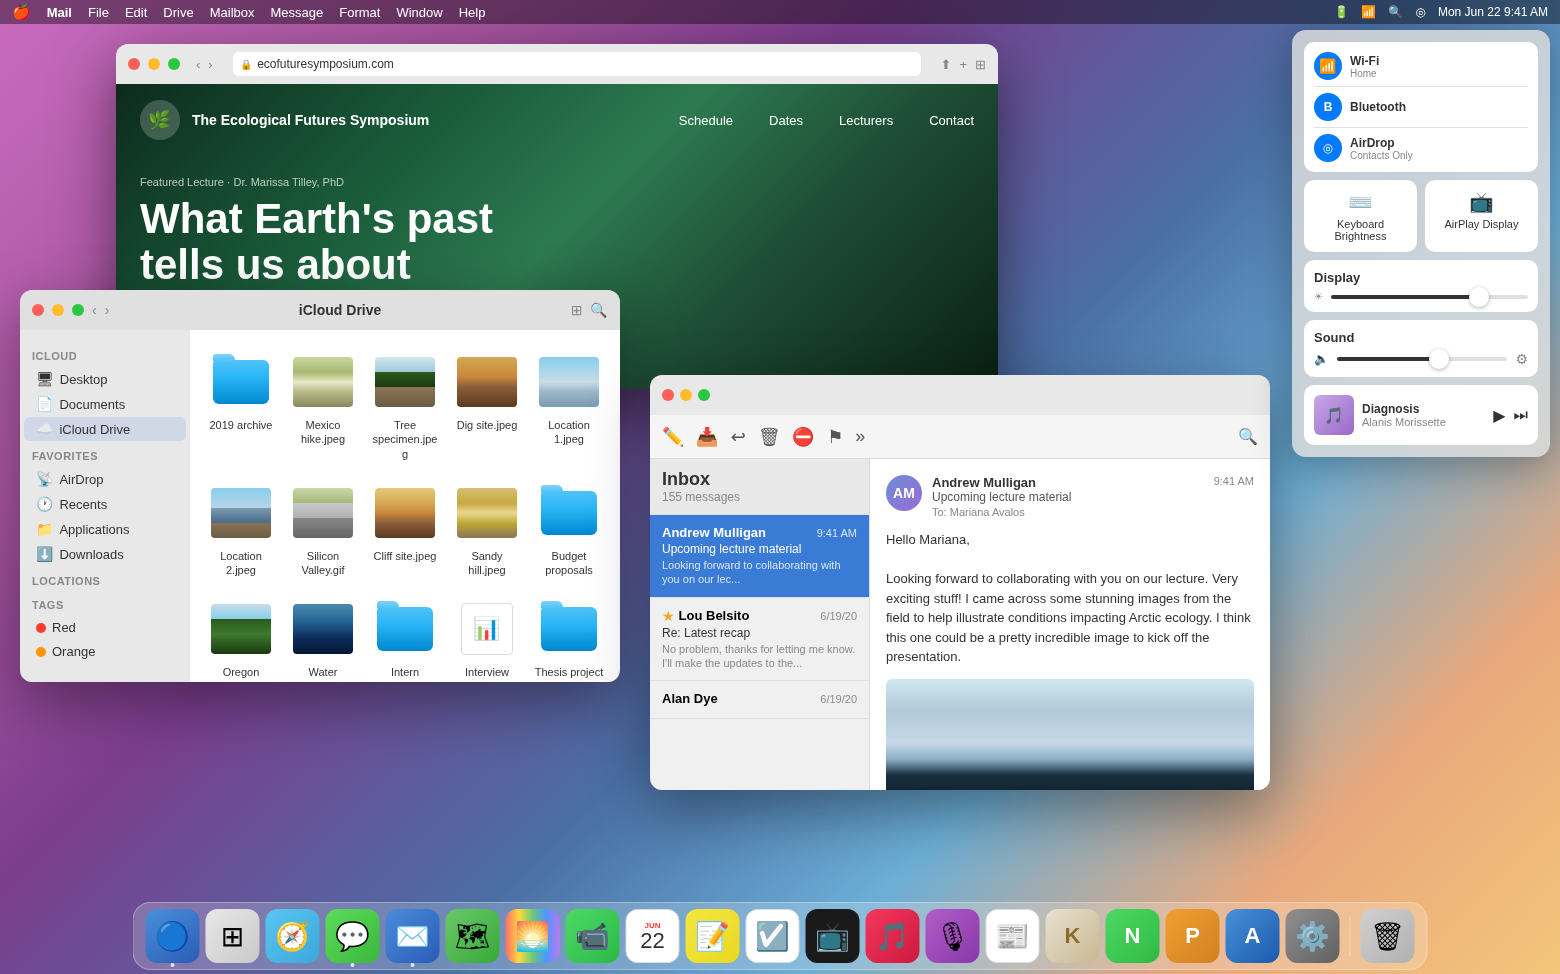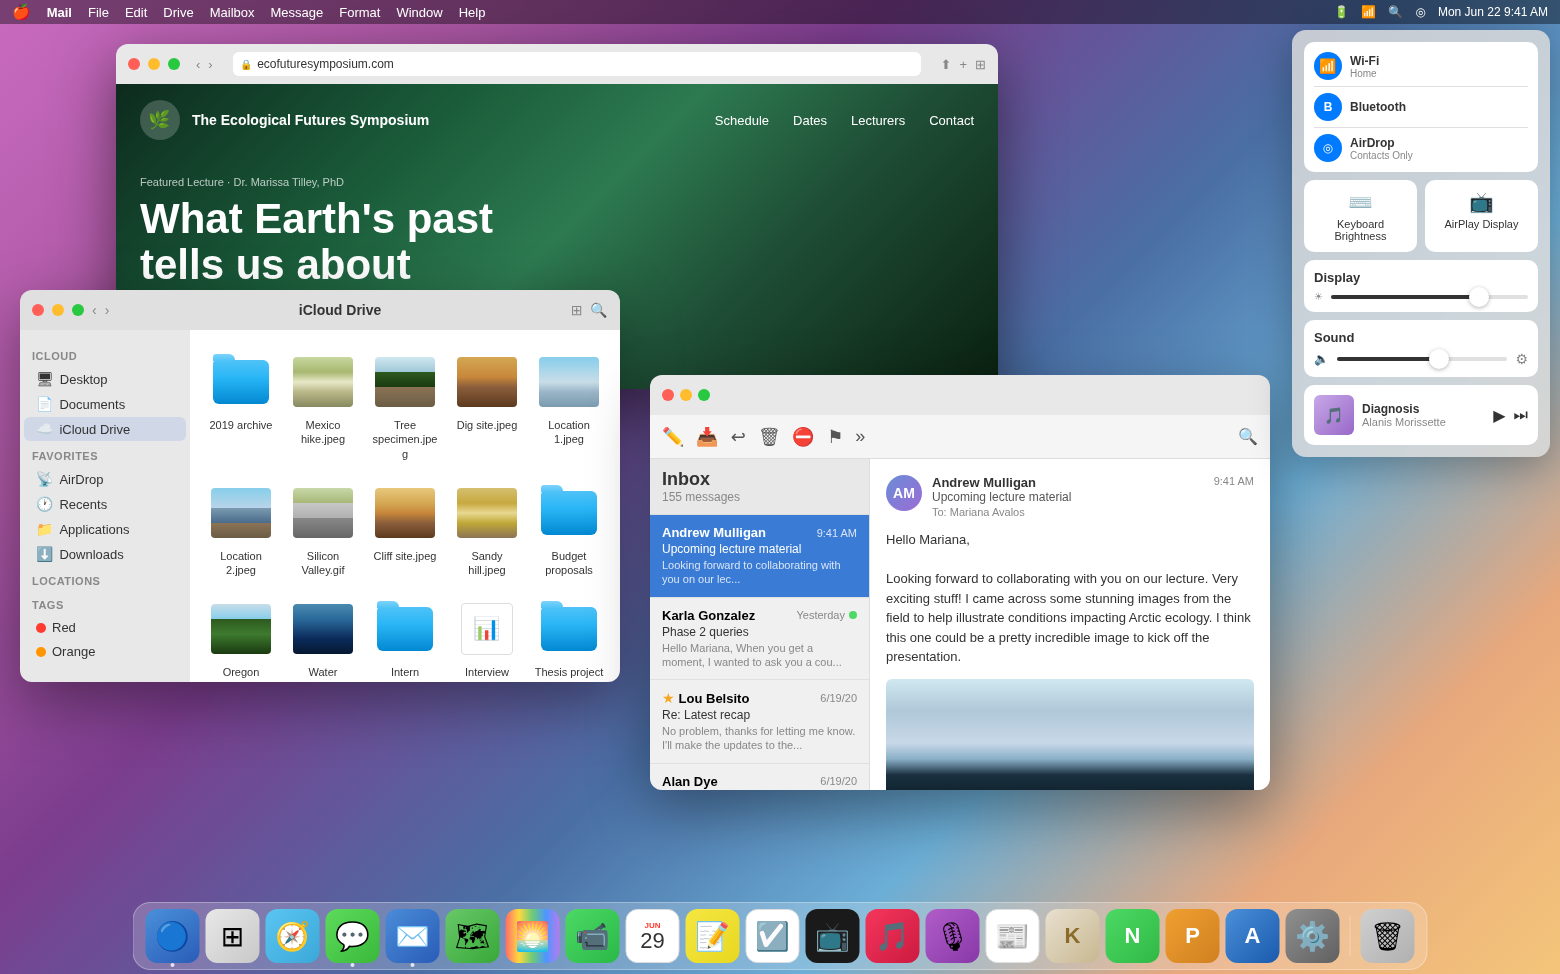--- a/index.html
+++ b/index.html
@@ -133,21 +133,21 @@
     }
     .symposium-logo {
       width: 40px; height: 40px;
       border-radius: 50%;
       background: rgba(255,255,255,0.2);
       display: flex; align-items: center; justify-content: center;
       margin-right: 12px;
       font-size: 18px;
     }
     .symposium-title { font-size: 14px; color: white; font-weight: 600; }
-    .symposium-links { margin-left: auto; display: flex; gap: 24px; color: white; font-size: 13px; }
+    .symposium-links { margin-left: auto; display: flex; gap: 36px; color: white; font-size: 13px; }
     .symposium-hero {
       padding: 20px 24px;
       color: white;
     }
     .featured-label { font-size: 11px; color: rgba(255,255,255,0.7); margin-bottom: 8px; }
     .hero-title { font-size: 42px; font-weight: 700; line-height: 1.1; color: white; }
 
     
     .finder-window {
       position: absolute;
@@ -738,31 +738,20 @@
 
       <div class="mail-item active">
         <div class="mail-item-header">
           <span class="mail-sender">Andrew Mulligan</span>
           <span class="mail-time">9:41 AM</span>
         </div>
         <div class="mail-subject">Upcoming lecture material</div>
         <div class="mail-preview">Looking forward to collaborating with you on our lec...</div>
       </div>
 
-      <div class="mail-item">
-        <div class="mail-item-header">
-          <span class="mail-sender">Karla Gonzalez</span>
-          <div style="display:flex;align-items:center;gap:4px">
-            <span class="mail-time">Yesterday</span>
-            <span class="mail-green-dot"></span>
-          </div>
-        </div>
-        <div class="mail-subject">Phase 2 queries</div>
-        <div class="mail-preview">Hello Mariana, When you get a moment, I wanted to ask you a cou...</div>
-      </div>
 
       <div class="mail-item">
         <div class="mail-item-header">
           <div style="display:flex;align-items:center;gap:4px">
             <span class="mail-star">★</span>
             <span class="mail-sender">Lou Belsito</span>
           </div>
           <span class="mail-time">6/19/20</span>
         </div>
         <div class="mail-subject">Re: Latest recap</div>
@@ -896,21 +885,21 @@
     <span>🗺</span>
   </div>
   <div class="dock-icon" style="background:linear-gradient(90deg,#ff6b6b,#ffd93d,#6bcb77,#4d96ff,#b57bee)">
     <span>🌅</span>
   </div>
   <div class="dock-icon" style="background:linear-gradient(135deg,#4cd964,#2ab848)">
     <span>📹</span>
   </div>
   <div class="dock-icon dock-cal" style="background:white;font-size:11px;flex-direction:column;border-radius:12px;border:1px solid #ddd">
     <span style="font-size:8px;color:#ff3b30;font-weight:700;text-transform:uppercase">JUN</span>
-    <span style="font-size:22px;font-weight:300;color:#333;line-height:1">29</span>
+    <span style="font-size:22px;font-weight:300;color:#333;line-height:1">22</span>
   </div>
   <div class="dock-icon" style="background:linear-gradient(135deg,#f5e642,#e8d820)">
     <span>📝</span>
   </div>
   <div class="dock-icon" style="background:white;border:1px solid #ddd">
     <span>☑️</span>
   </div>
   <div class="dock-icon" style="background:#1a1a1a">
     <span style="color:white">📺</span>
   </div>

